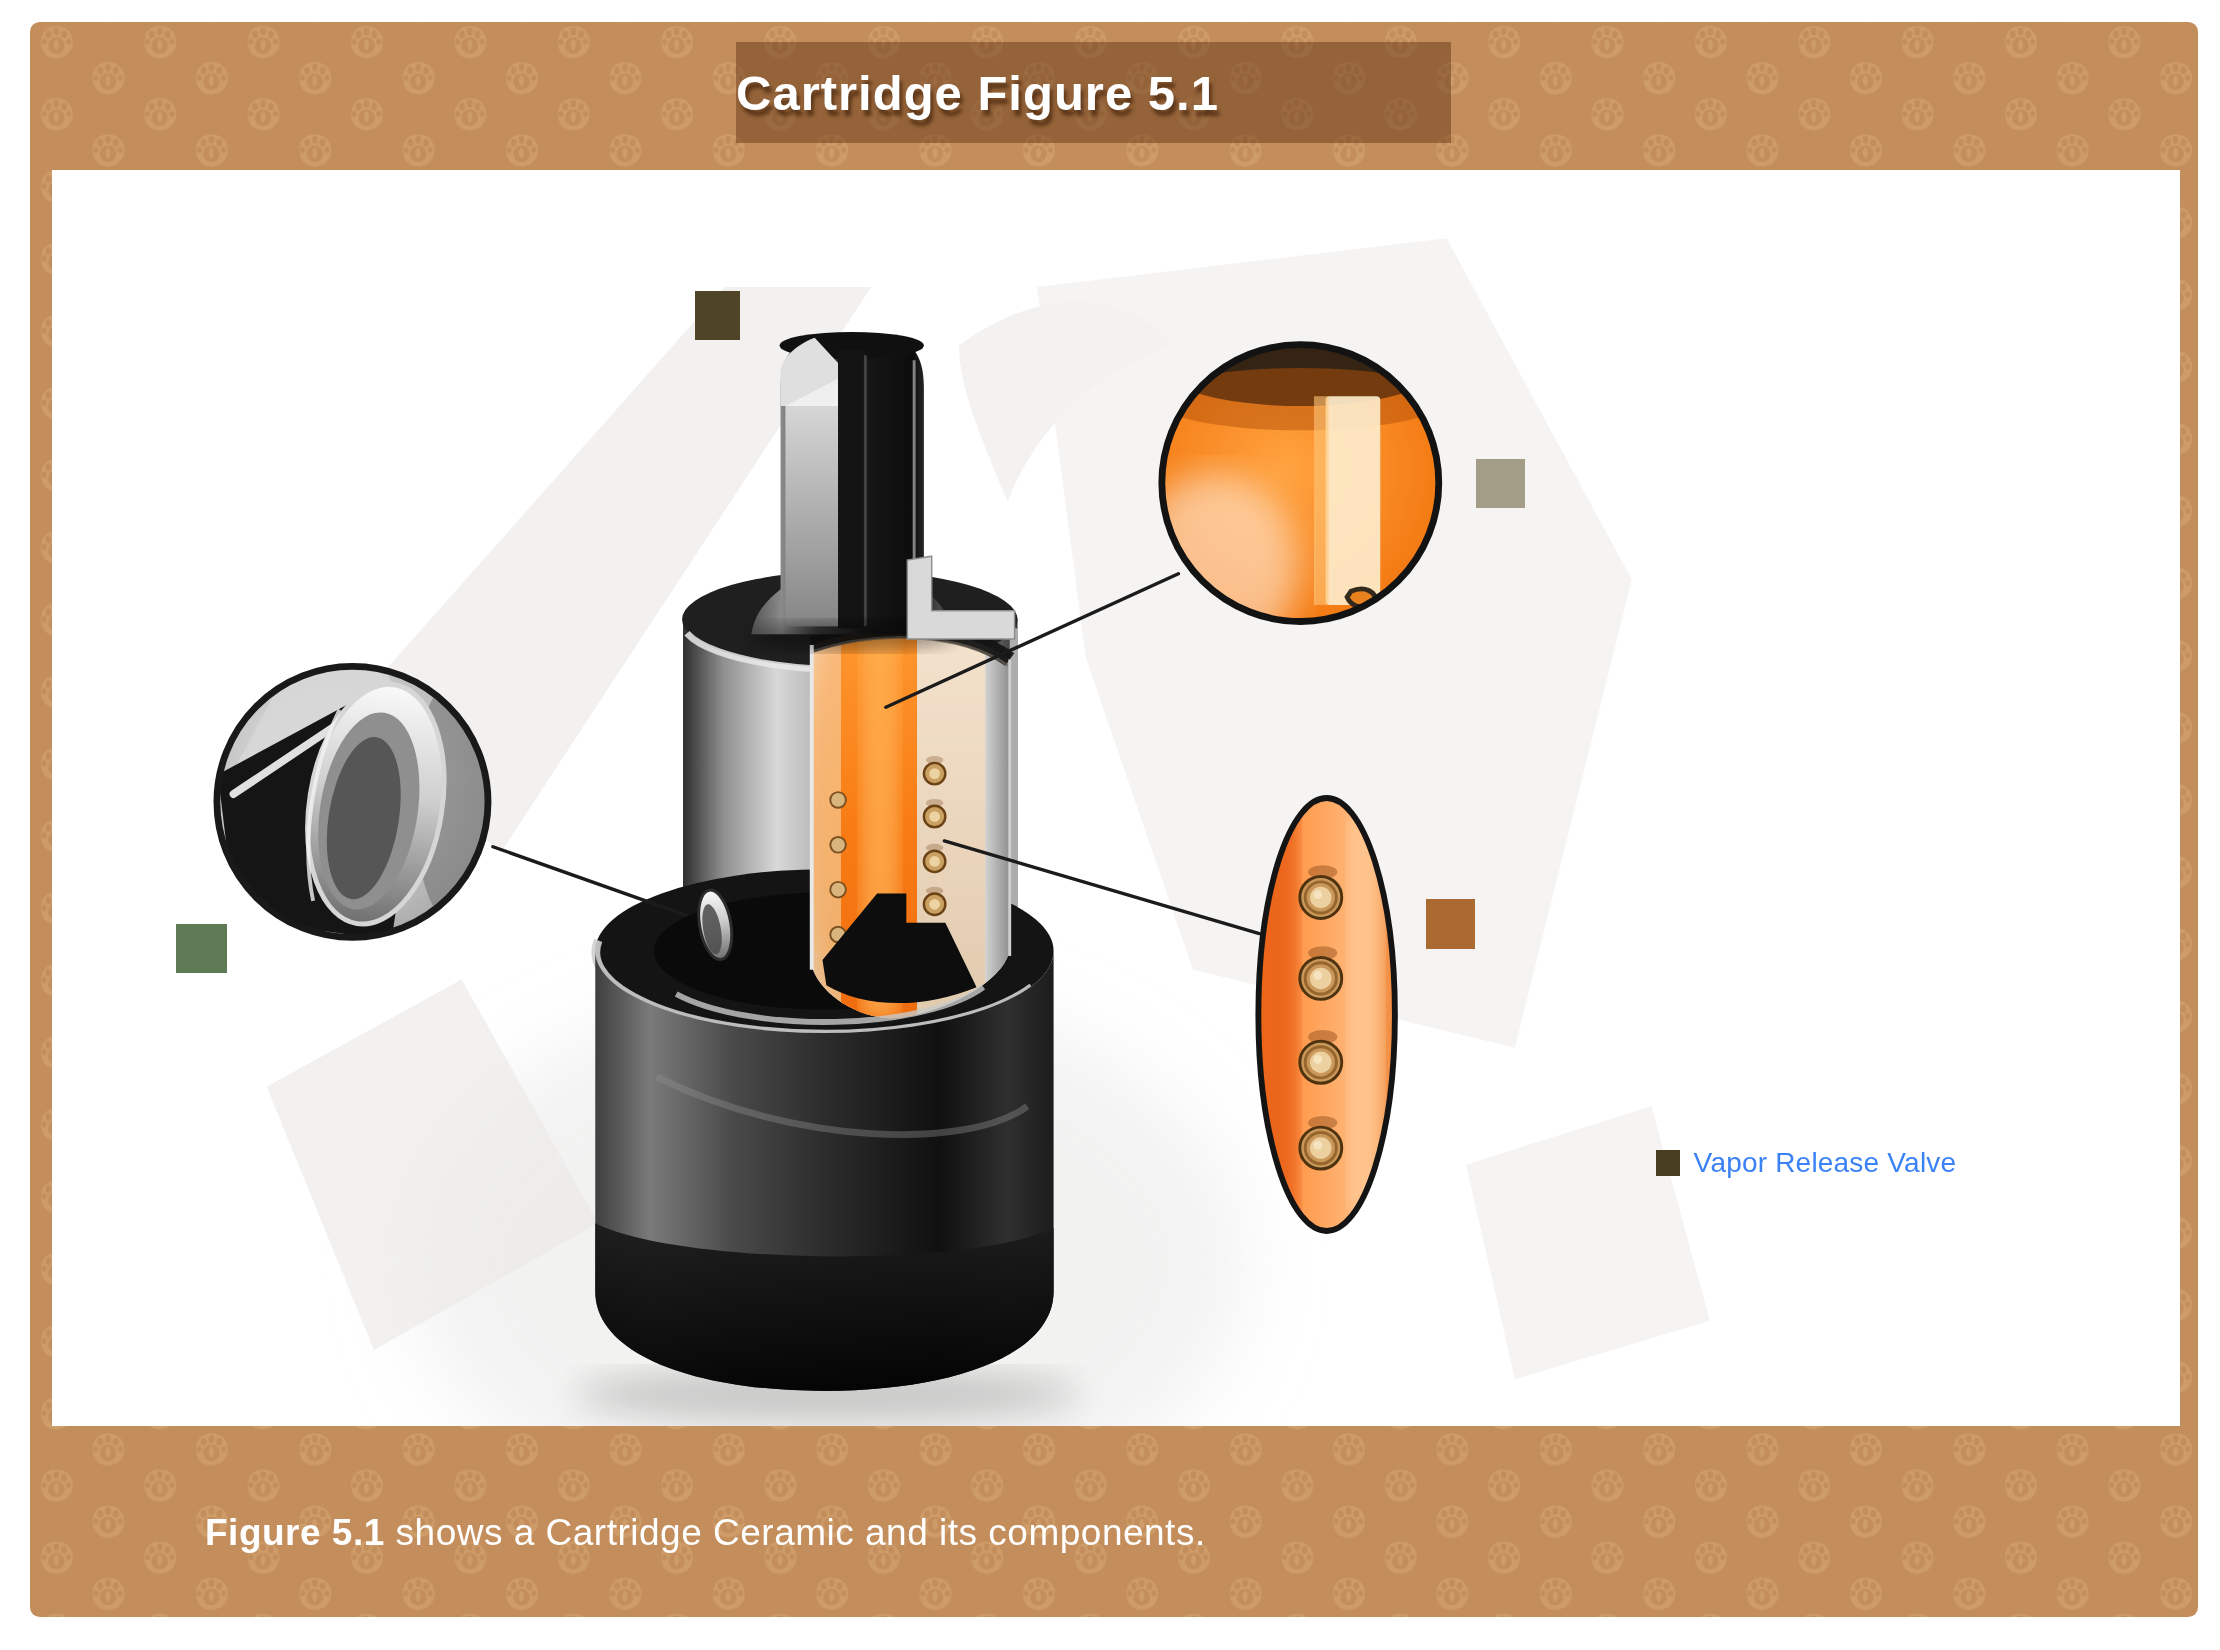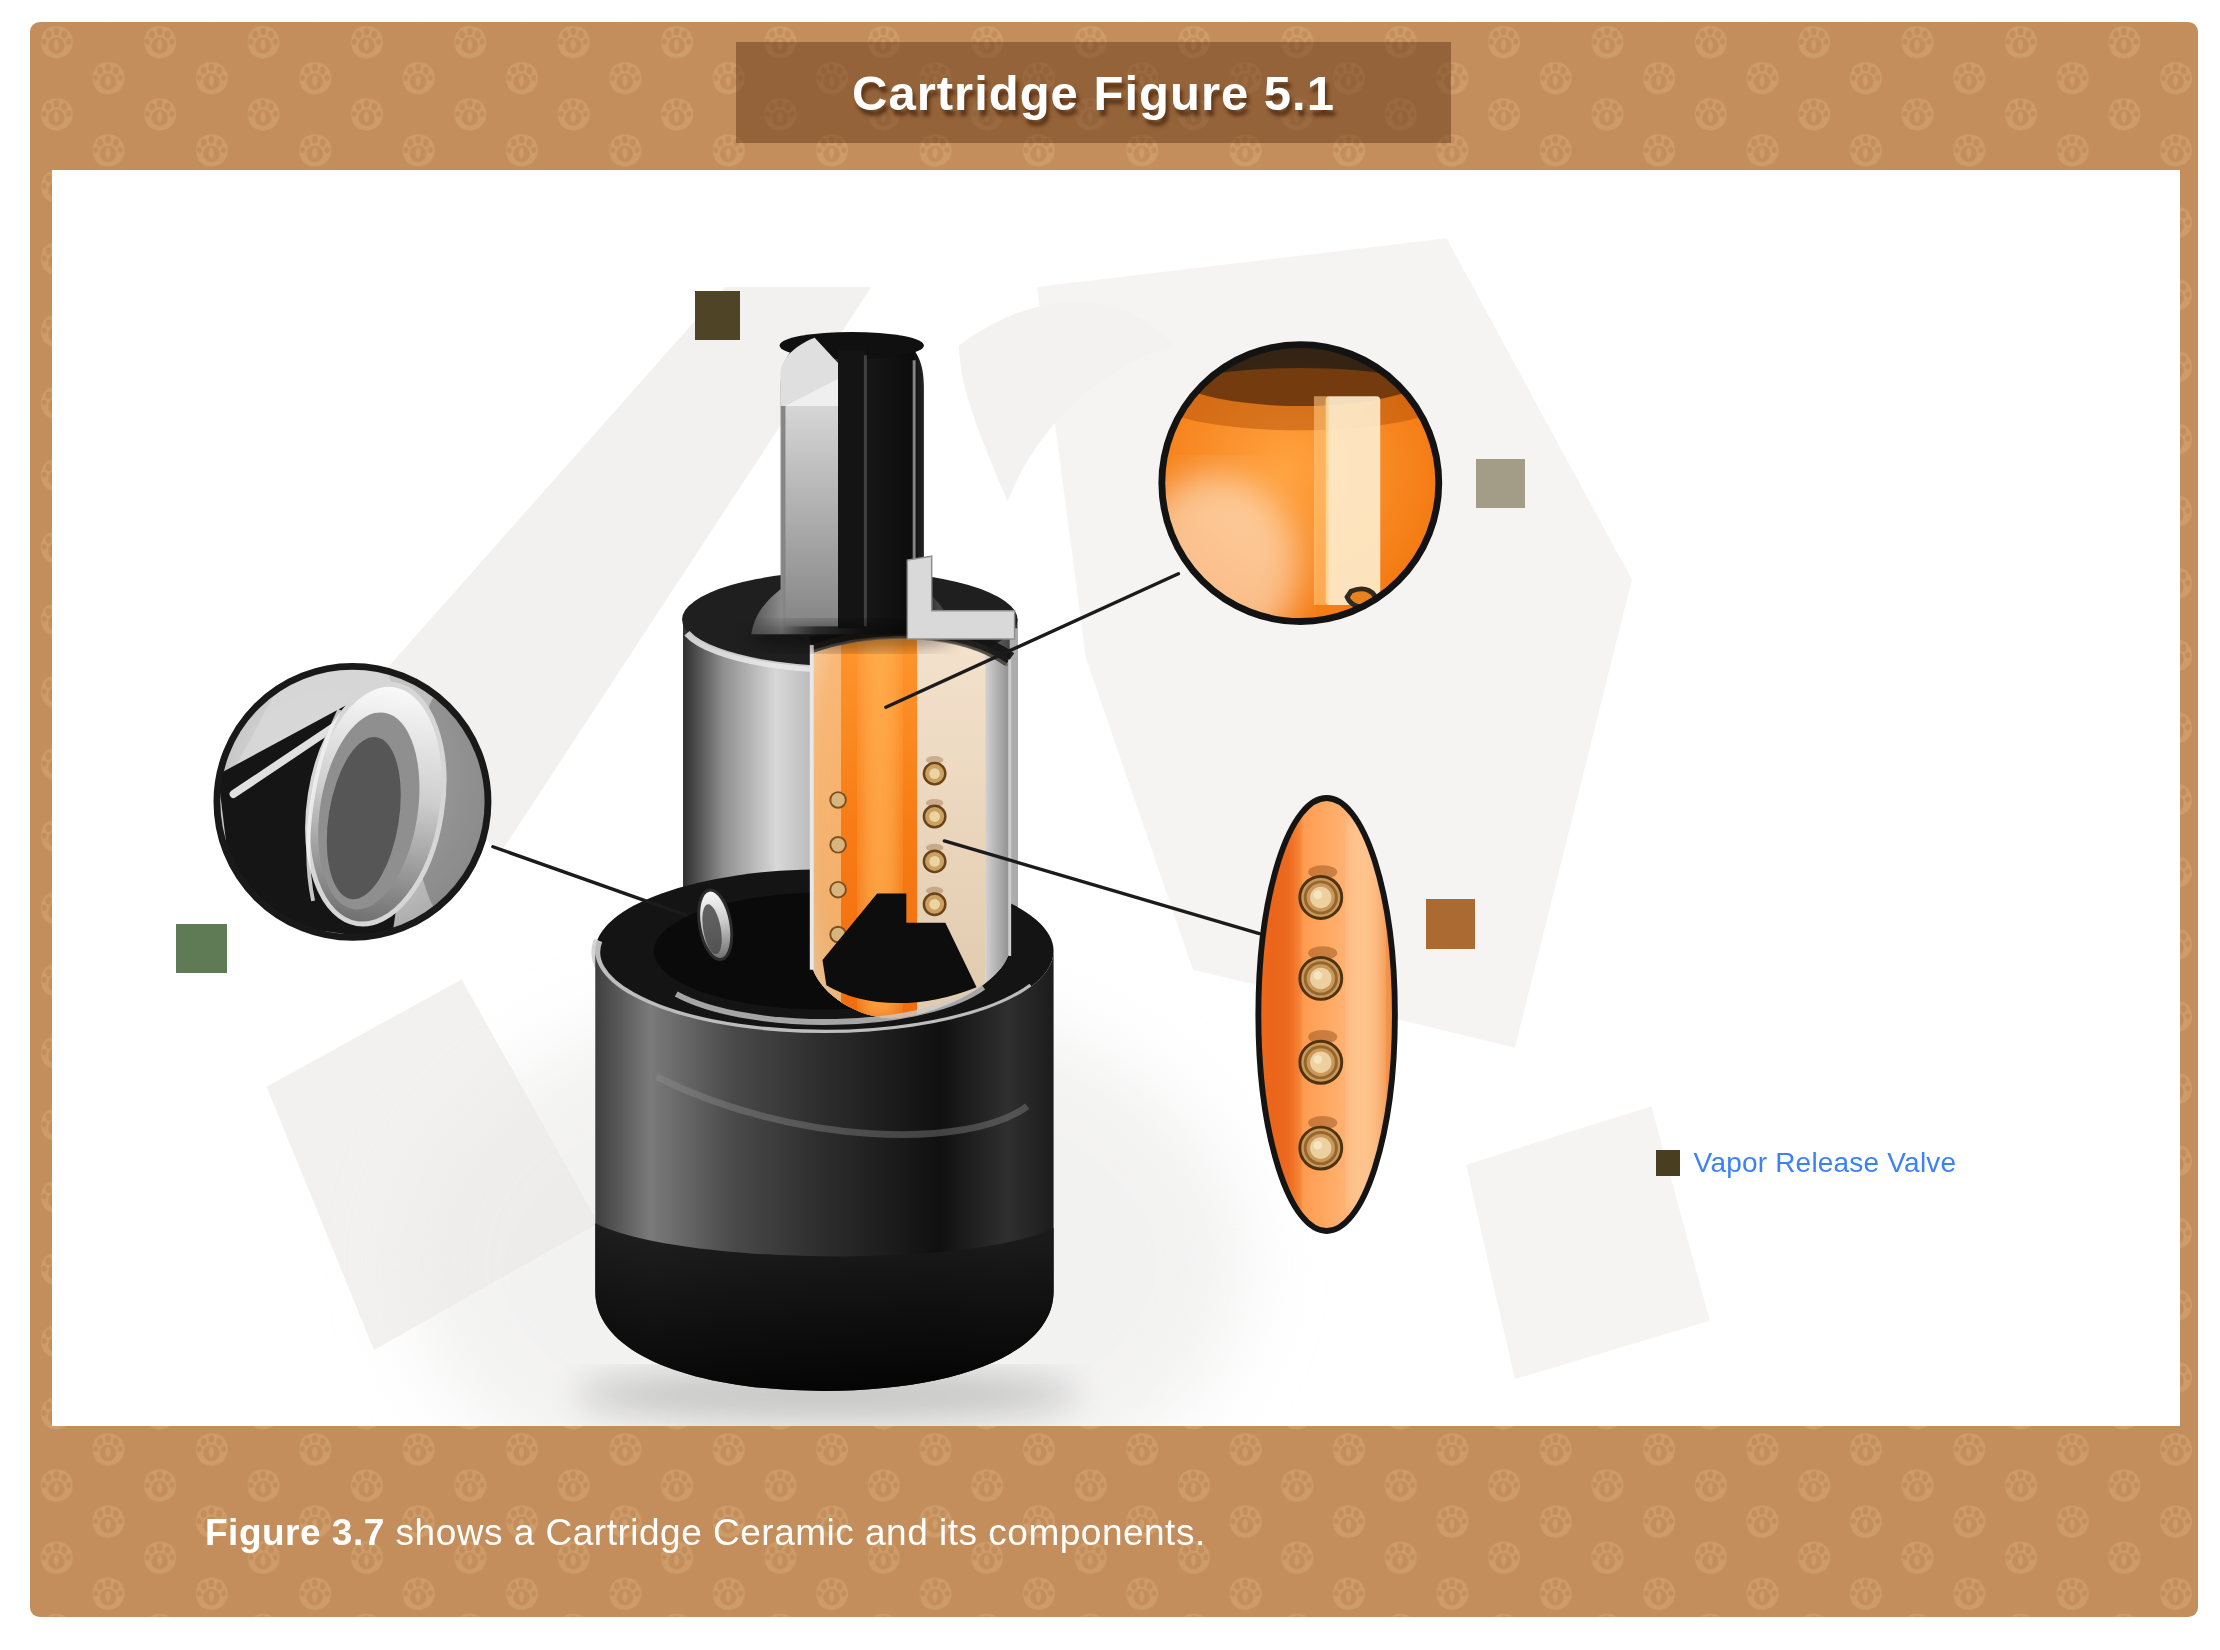--- a/index.html
+++ b/index.html
@@ -1,21 +1,21 @@
 <!DOCTYPE html>
 <html><head>
 <meta charset="utf-8">
 <style>
   html,body{margin:0;padding:0;background:#ffffff;}
   body{font-family:"Liberation Sans", sans-serif; -webkit-font-smoothing:antialiased;}
   .page{position:relative;width:2221px;height:1650px;background:#ffffff;overflow:hidden;}
   .frame{position:absolute;left:30px;top:21.5px;width:2168px;height:1595px;background:#c48e5c;border-radius:9.8px;overflow:hidden;}
   .pattern-svg{position:absolute;left:0;top:0;width:100%;height:100%;display:block;}
   .banner{position:absolute;left:706px;top:20.5px;width:715px;height:101px;background:rgba(94,46,15,0.45);
-          display:flex;align-items:center;justify-content:center;}
+          display:flex;align-items:center;justify-content:flex-start;}
   .banner-title{color:#ffffff;font-size:49px;font-weight:700;letter-spacing:1px;
           text-shadow:2.9px 5.9px 3.9px rgba(62,30,8,0.65);}
   .panel{position:absolute;left:21.5px;top:148px;width:2128px;height:1256px;background:#ffffff;}
   .fig-svg{position:absolute;left:0;top:0;width:2128px;height:1256px;display:block;}
   .marker{position:absolute;}
   .legend{position:absolute;left:1604px;top:962px;width:507px;}
   .legend-row{display:flex;align-items:center;height:62px;}
   .legend-swatch{width:24.4px;height:26px;margin-right:13.7px;flex:0 0 auto;}
   .legend-label{font-size:28px;color:#3b82f6;letter-spacing:0.2px;}
   .caption{position:absolute;left:175px;top:1490px;color:#ffffff;font-size:37px;letter-spacing:0.5px;}
@@ -319,17 +319,17 @@
 
       <div class="legend">
         <div class="legend-row">
           <div class="legend-swatch" style="background-color: rgb(74, 62, 33);"></div>
           <div class="legend-label">Vapor Release Valve</div>
         </div>
       </div>
     </div>
 
     <div class="caption">
-      <b>Figure 3.7</b><span> shows a Cartridge Ceramic and its components.</span>
+      <b>Figure 5.1</b><span> shows a Cartridge Ceramic and its components.</span>
     </div>
   </div>
 </div>
 
 
 </body></html>

